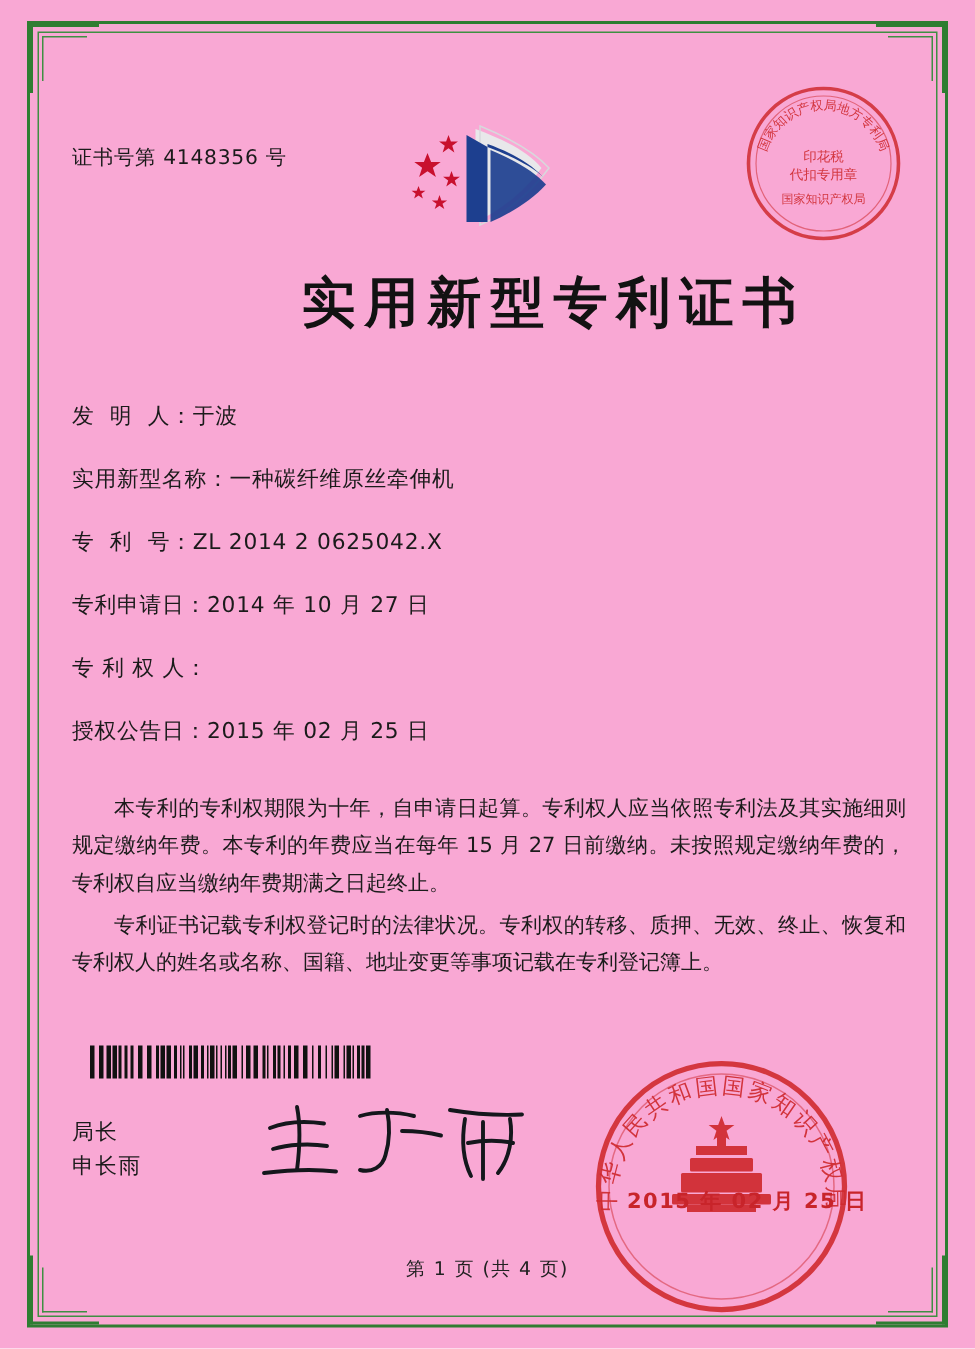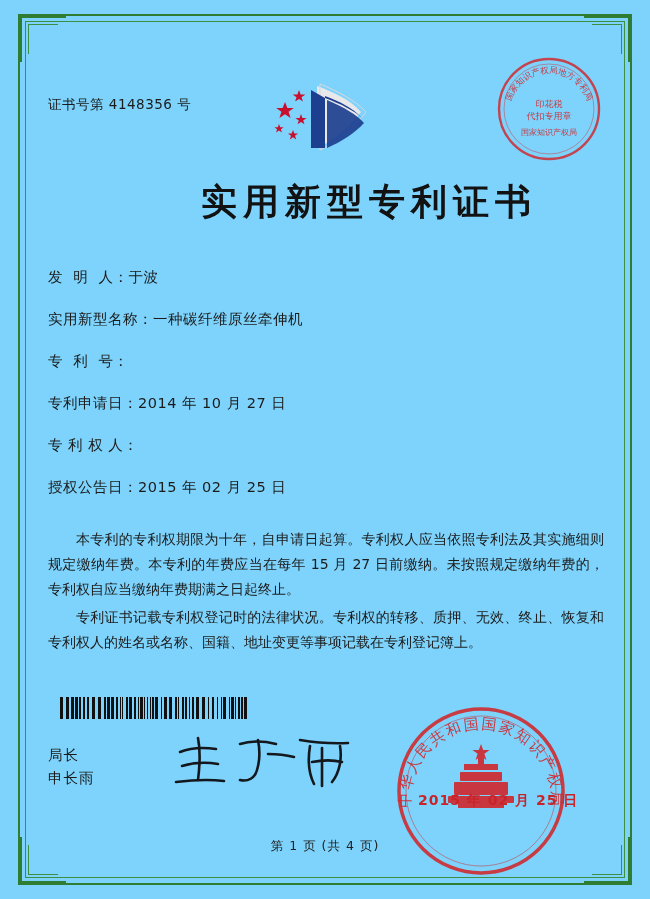--- a/index.html
+++ b/index.html
@@ -14,21 +14,21 @@
     color: #1b1b1b;
     position: relative;
     overflow: hidden;
   }
 
   .page {
     position: absolute;
     left: 0; top: 0;
     width: 650px;
     height: 899px;
-    background: #7dd3fc;
+    background: #f9a8d4;
   }
 
   
   .border-outer {
     position: absolute;
     left: 18px; top: 14px;
     width: 614px; height: 871px;
     border: 2px solid #2f7d32;
     box-sizing: border-box;
   }
@@ -235,20 +235,21 @@
     <div class="field-row">
       <span class="field-label">发  明  人：</span>
       <span class="field-value">于波</span>
     </div>
     <div class="field-row">
       <span class="field-label">实用新型名称：</span>
       <span class="field-value">一种碳纤维原丝牵伸机</span>
     </div>
     <div class="field-row">
       <span class="field-label">专  利  号：</span>
+      <span class="field-value">ZL 2014 2 0625042.X</span>
     </div>
     <div class="field-row">
       <span class="field-label">专利申请日：</span>
       <span class="field-value">2014 年 10 月 27 日</span>
     </div>
     <div class="field-row">
       <span class="field-label">专 利 权 人：</span>
     </div>
     <div class="field-row">
       <span class="field-label">授权公告日：</span>

